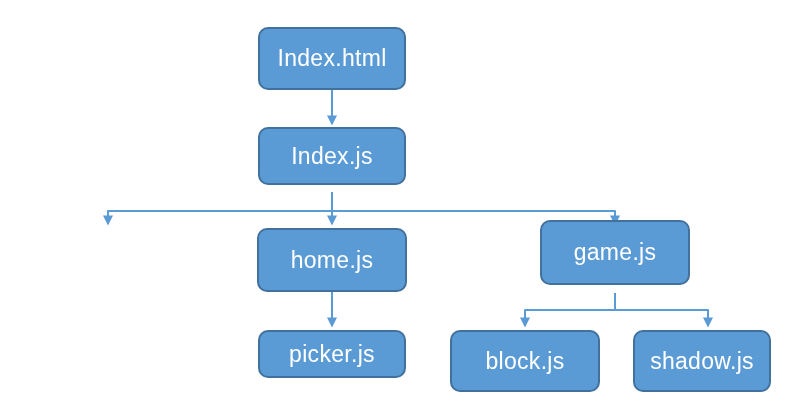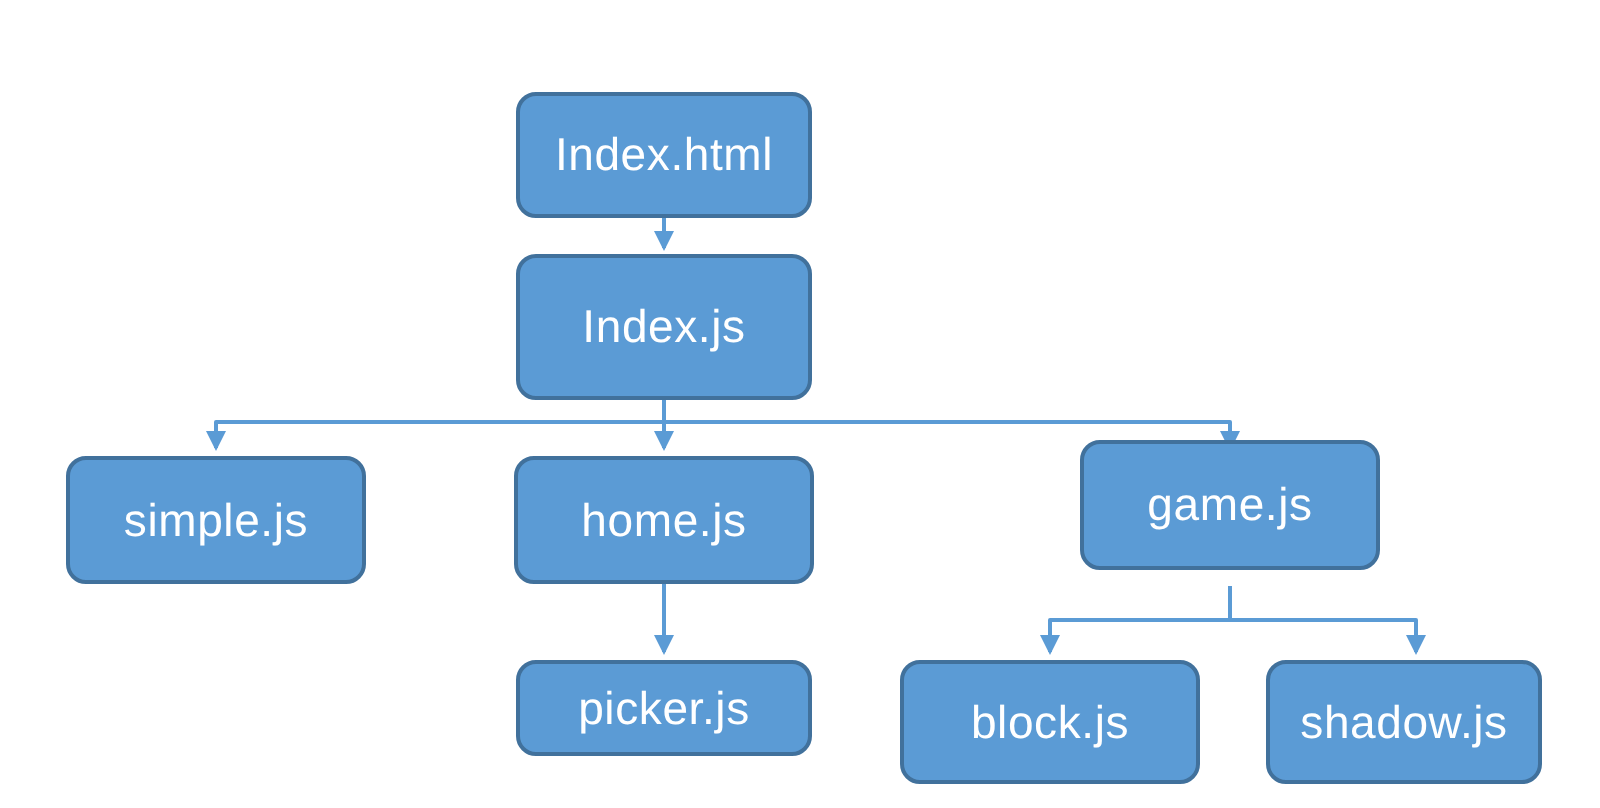--- a/index.html
+++ b/index.html
@@ -32,22 +32,22 @@
     background: #5b9bd5;
     border: 2px solid #41719c;
     border-radius: 10px;
     color: #ffffff;
     font-size: 23px;
     font-weight: 400;
     letter-spacing: 0.3px;
     text-align: center;
     user-select: none;
   }
-  #n-index-html { left: 258px; top: 27px;  width: 148px; height: 63px; margin-top: 19px; }
-  #n-index-js   { left: 258px; top: 127px; width: 148px; height: 73px; }
+  #n-index-html { left: 258px; top: 27px;  width: 148px; height: 63px; }
+  #n-index-js   { left: 258px; top: 127px; width: 148px; height: 58px; }
   #n-simple-js  { left: 33px;  top: 228px; width: 150px; height: 64px; }
   #n-home-js    { left: 257px; top: 228px; width: 150px; height: 64px; }
   #n-game-js    { left: 540px; top: 220px; width: 150px; height: 65px; }
   #n-picker-js  { left: 258px; top: 330px; width: 148px; height: 48px; }
   #n-block-js   { left: 450px; top: 330px; width: 150px; height: 62px; text-align: center; }
   #n-shadow-js  { left: 633px; top: 330px; width: 138px; height: 62px; }
   .edge {
     fill: none;
     stroke: #5b9bd5;
     stroke-width: 2;
@@ -74,23 +74,20 @@
     <path class="edge" d="M615,293 L615,310 L525,310 L525,326" marker-end="url(#arrowhead)" stroke="#5b9bd5"></path>
     <path class="edge" d="M615,310 L708,310 L708,326" marker-end="url(#arrowhead)" stroke="#5b9bd5"></path>
   </svg>
 
   <div class="node" id="n-index-html">
     <span>Index.html</span>
   </div>
   <div class="node" id="n-index-js">
     <span>Index.js</span>
   </div>
-  <div class="node" id="n-simple-js">
-    <span>simple.js</span>
-  </div>
   <div class="node" id="n-home-js">
     <span>home.js</span>
   </div>
   <div class="node" id="n-game-js">
     <span>game.js</span>
   </div>
   <div class="node" id="n-picker-js">
     <span>picker.js</span>
   </div>
   <div class="node" id="n-block-js">

